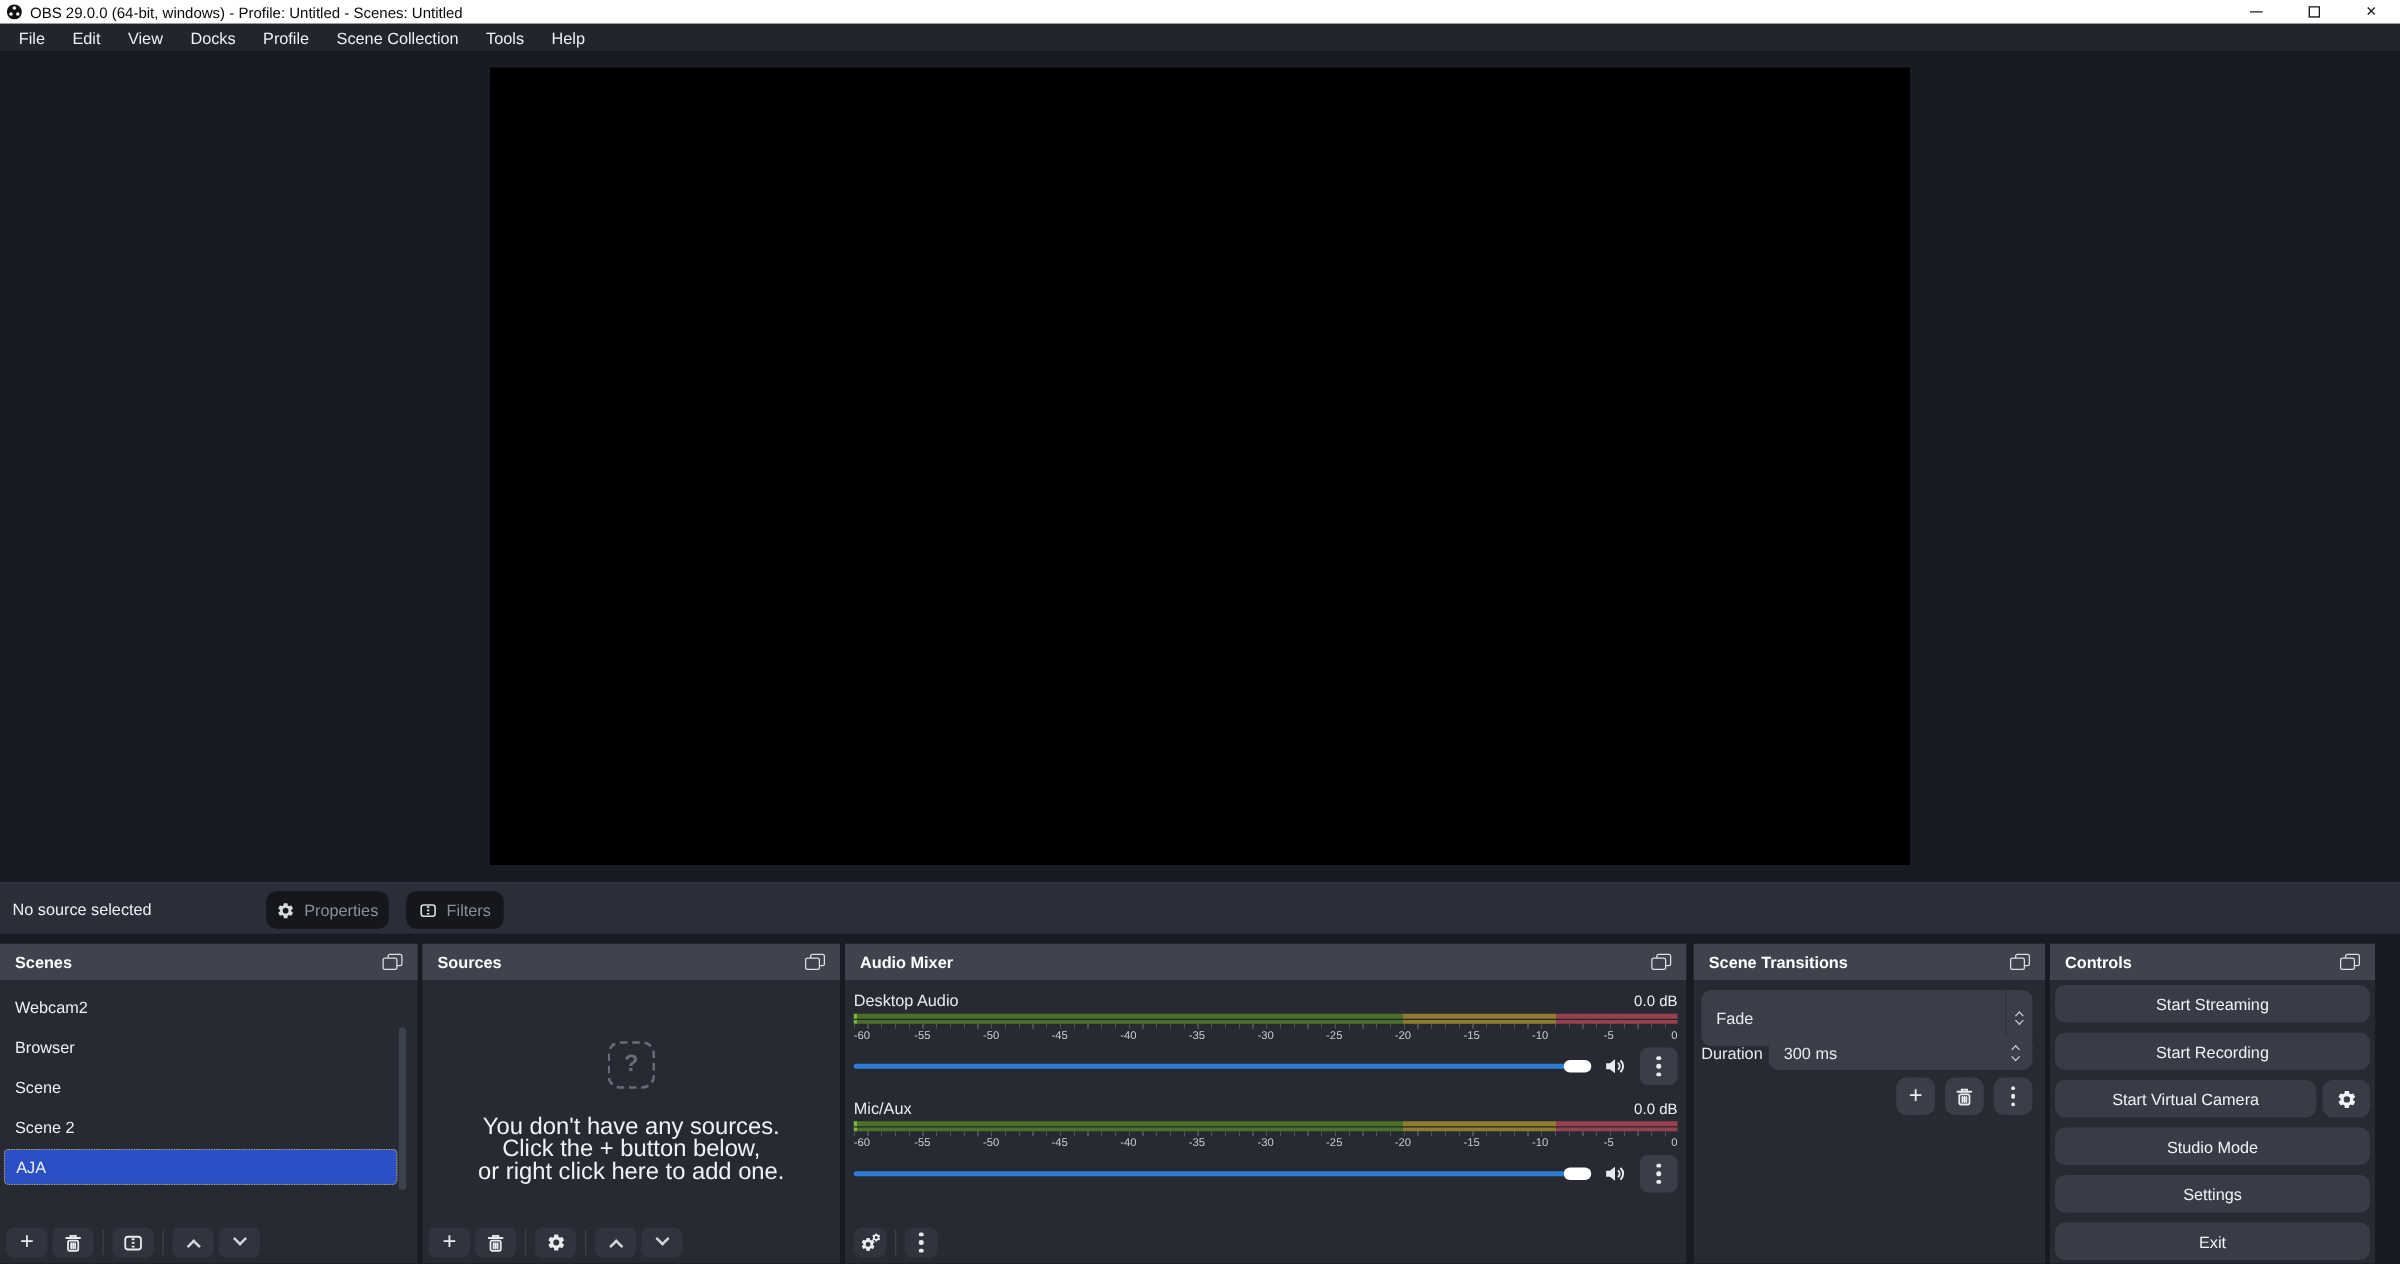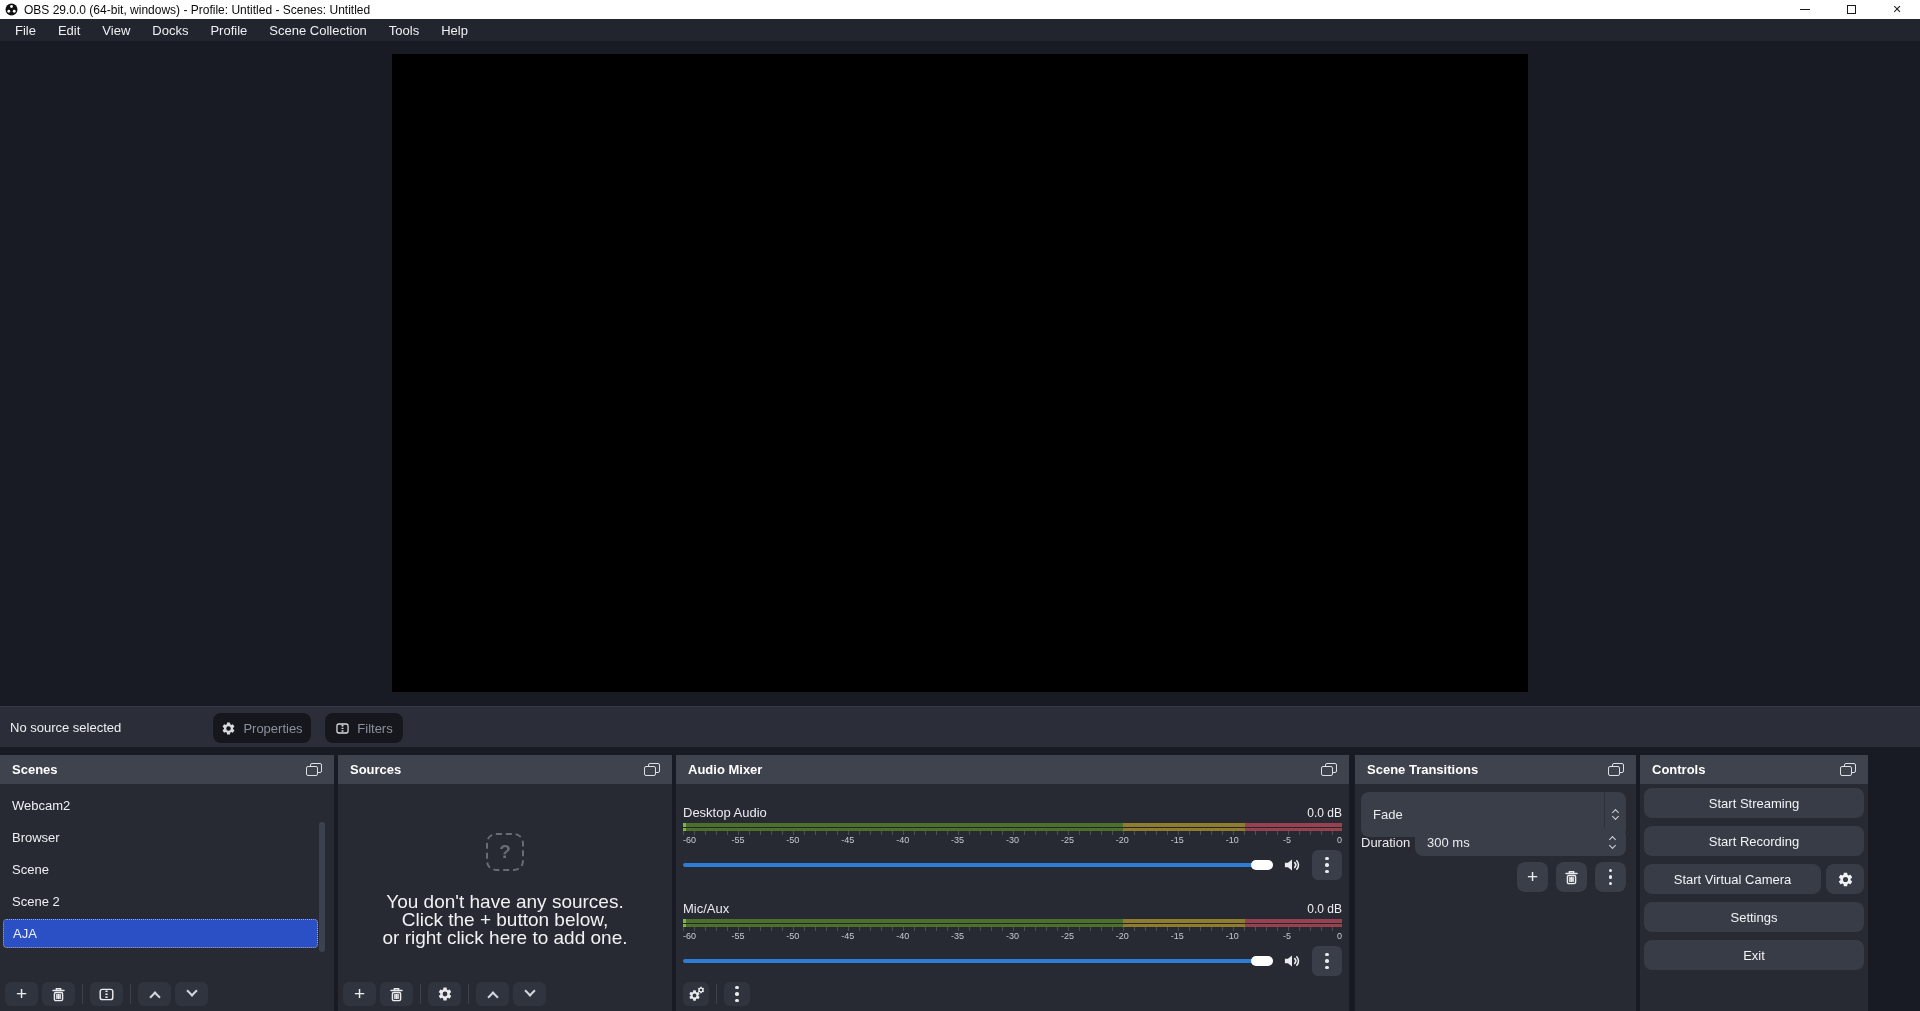--- a/index.html
+++ b/index.html
@@ -53,21 +53,21 @@
   .dock-header { height:29px; background:var(--dock-header); display:flex; align-items:center;
                  padding:0 12px 0 12px; font-weight:bold; font-size:13px; color:#fff; }
   .popout { position:relative; width:16px; height:13px; margin-left:auto; }
   .popout::before { content:""; position:absolute; right:0; top:0; width:10px; height:8px; border:1.5px solid #dcdfe4; border-radius:2px; }
   .popout::after  { content:""; position:absolute; left:0; bottom:0; width:10px; height:8px; border:1.5px solid #dcdfe4; border-radius:2px; background:var(--dock-header); }
 
   #dock-scenes      { left:0;      width:334px; }
   #dock-sources     { left:338px;  width:334px; }
   #dock-mixer       { left:676px;  width:673px; }
   #dock-transitions { left:1355px; width:281px; }
-  #dock-controls    { left:1640px; width:228px; }
+  #dock-controls    { left:1640px; width:260px; }
 
   .dock-toolbar { position:absolute; bottom:5px; left:5px; display:flex; align-items:center; gap:4px; }
   .tb-btn { width:33px; height:24px; background:var(--btn); border-radius:6px;
             display:flex; align-items:center; justify-content:center; color:#e9ebee; }
   .tb-sep { width:1px; height:20px; background:#3d414b; margin:0 3px; }
   .plus-glyph { font-size:19px; line-height:18px; font-weight:400; }
 
   
   .scene-list { padding-top:5px; }
   .scene-item { height:32px; display:flex; align-items:center; padding-left:12px; font-size:13px; color:#eef0f3; }
@@ -76,21 +76,21 @@
   .scene-scrollbar { position:absolute; right:9px; top:67px; width:6px; height:130px; background:#3d4250; border-radius:3px; }
 
   
   .empty-state { position:absolute; left:0; right:0; top:78px; text-align:center; color:#f0f1f3; }
   .qbox { width:38px; height:38px; margin:0 auto 22px; border:2.5px dashed #676d78; border-radius:10px;
           display:flex; align-items:center; justify-content:center;
           font-size:19px; font-weight:bold; color:#676d78; }
   .empty-line { font-size:19px; line-height:18px; }
 
   
-  .channel { margin:16px 7px; }
+  .channel { margin:4px 7px; }
   .ch-head { display:flex; align-items:baseline; padding-top:5px; }
   .ch-name { font-size:13px; }
   .ch-level { margin-left:auto; font-size:12px; color:#eef0f3; }
   .meter { position:relative; height:8px; margin-top:3px;
            background:linear-gradient(to right, #7ab83a 0 3px, var(--mg) 3px 66.7%, var(--my) 66.7% 85.3%, var(--mr) 85.3% 100%); }
   .meter::after { content:""; position:absolute; left:0; right:0; top:3.5px; height:1.5px; background:#23262e; }
   .tickstrip { height:4px; background:repeating-linear-gradient(to right, #4b505b 0 1px, transparent 1px 11px); }
   .ticklabels { position:relative; height:12px; font-size:9px; color:#c6cbd3; }
   .tick-label { position:absolute; top:0; }
   .slider-row { display:flex; align-items:center; height:30px; margin-top:3px; }
@@ -461,18 +461,19 @@
       <div class="ctrl-btn">Start Streaming</div>
       <div class="ctrl-btn">Start Recording</div>
       <div class="ctrl-row">
         <div class="ctrl-btn main">Start Virtual Camera</div>
         <div class="ctrl-btn gear-btn">
           <svg class="ic" width="17" height="17" fill="#f2f3f5">
               <use href="#sym-gear"></use>
             </svg>
         </div>
       </div>
+      <div class="ctrl-btn">Studio Mode</div>
       <div class="ctrl-btn">Settings</div>
       <div class="ctrl-btn">Exit</div>
     </div>
   </div>
 
 </div>
 
 </body></html>

